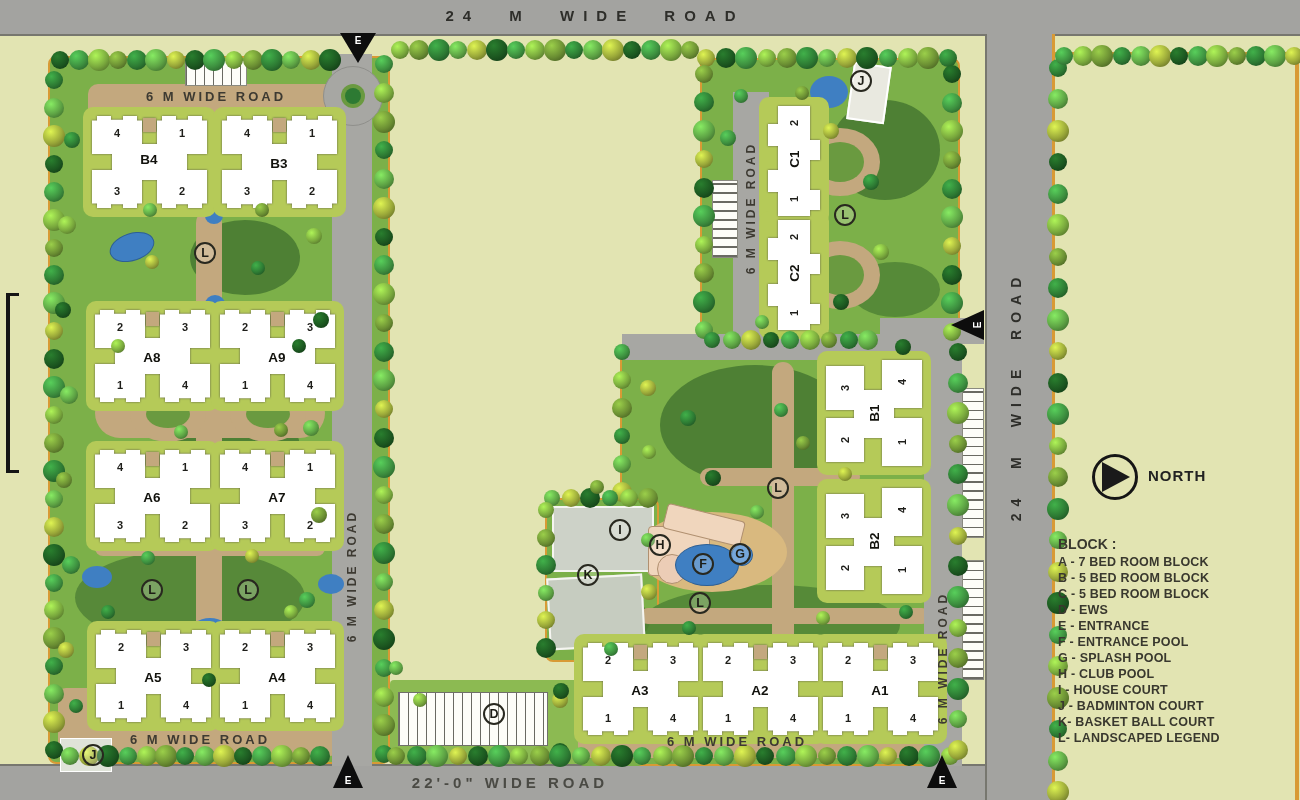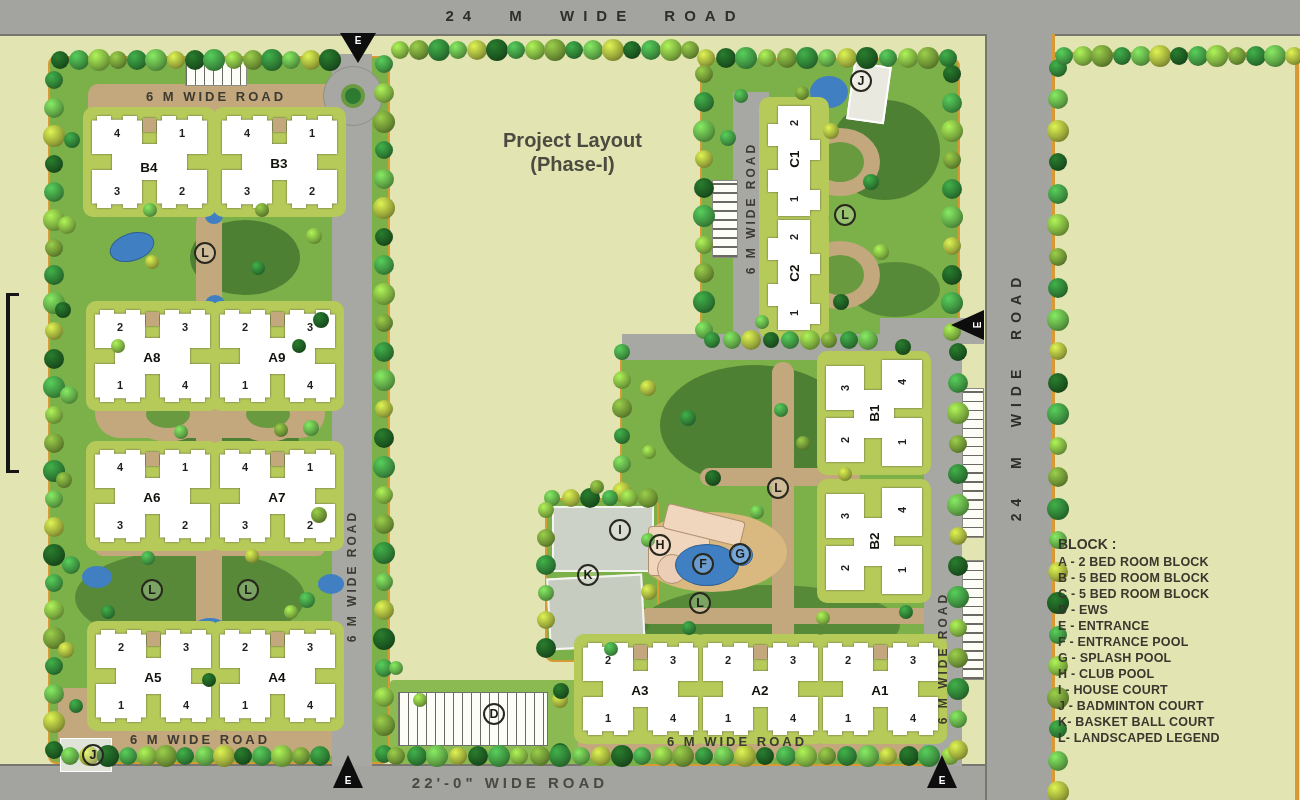--- a/index.html
+++ b/index.html
@@ -124,21 +124,21 @@
         <div class="part nT" style="left: 0px; top: 0px; width: 50px; height: 38px;"></div>
         <div class="part nT" style="left: 65px; top: 0px; width: 50px; height: 38px;"></div>
         <div class="part nB" style="left: 0px; top: 54px; width: 50px; height: 38px;"></div>
         <div class="part nB" style="left: 65px; top: 54px; width: 50px; height: 38px;"></div>
         <div class="part" style="left: 20px; top: 28px; width: 75px; height: 36px;"></div>
         <div class="part" style="left: 51px; top: 2px; width: 13px; height: 14px; background: rgb(195, 168, 126);"></div>
         <span class="num" style="left: 25px; top: 17px;">4</span>
         <span class="num" style="left: 90px; top: 17px;">1</span>
         <span class="num" style="left: 25px; top: 75px;">3</span>
         <span class="num" style="left: 90px; top: 75px;">2</span>
-        <span class="blabel" style="left: 57px; top: 51px;">B4</span>
+        <span class="blabel" style="left: 57px; top: 43px;">B4</span>
       </div>
       <div class="bldg" style="position: absolute; left: 222px; top: 116px; width: 115px; height: 92px;">
         <div class="part nT" style="left: 0px; top: 0px; width: 50px; height: 38px;"></div>
         <div class="part nT" style="left: 65px; top: 0px; width: 50px; height: 38px;"></div>
         <div class="part nB" style="left: 0px; top: 54px; width: 50px; height: 38px;"></div>
         <div class="part nB" style="left: 65px; top: 54px; width: 50px; height: 38px;"></div>
         <div class="part" style="left: 20px; top: 28px; width: 75px; height: 36px;"></div>
         <div class="part" style="left: 51px; top: 2px; width: 13px; height: 14px; background: rgb(195, 168, 126);"></div>
         <span class="num" style="left: 25px; top: 17px;">4</span>
         <span class="num" style="left: 90px; top: 17px;">1</span>
@@ -665,30 +665,32 @@
   <div class="roadlabel" style="left:846px;top:388px;width:340px;font-size:14px;letter-spacing:7px;word-spacing:12px;transform:rotate(-90deg);">24 M WIDE ROAD</div>
   <div class="roadlabel" style="left:300px;top:774px;width:420px;font-size:15px;letter-spacing:4px;color:#4a4a44;">22'-0" WIDE ROAD</div>
 
   <div class="intlabel" style="left:116px;top:89px;width:200px;">6 M WIDE ROAD</div>
   <div class="intlabel" style="left:100px;top:732px;width:200px;">6 M WIDE ROAD</div>
   <div class="intlabel" style="left:267px;top:569px;width:170px;font-size:12px;transform:rotate(-90deg);">6 M WIDE ROAD</div>
   <div class="intlabel" style="left:671px;top:201px;width:160px;font-size:12px;transform:rotate(-90deg);">6 M WIDE ROAD</div>
   <div class="intlabel" style="left:858px;top:651px;width:170px;font-size:12px;transform:rotate(-90deg);">6 M WIDE ROAD</div>
   <div class="intlabel" style="left:637px;top:734px;width:200px;">6 M WIDE ROAD</div>
 
-  <div class="abs" style="left:455px;top:128px;width:235px;text-align:center;color:#4b4b40;font-weight:bold;font-size:20px;line-height:24px;">
-    <div>Project Layout</div>
-    <div>(Phase-I)</div>
+
+  <div class="abs" style="left:1092px;top:454px;width:160px;height:48px;">
+    <div class="abs" style="left:0;top:0;width:46px;height:46px;border:3px solid #151515;border-radius:50%;box-sizing:border-box;">
+      <div class="abs" style="left:7px;top:5px;width:28px;height:30px;background:#1a1a1a;clip-path:polygon(0 0,100% 50%,0 100%);"></div>
+    </div>
+    <div class="abs" style="left:56px;top:13px;font-weight:bold;font-size:15px;letter-spacing:1px;color:#222;">NORTH</div>
   </div>
-
 
   <div class="abs" id="legend" style="left:1058px;top:536px;width:242px;color:#39382e;">
     <div style="font-size:14px;font-weight:bold;margin-bottom:2px;">BLOCK :</div>
     <div id="legend-items">
-        <div class="legend-item">A - 2 BED ROOM BLOCK</div>
+        <div class="legend-item">A - 7 BED ROOM BLOCK</div>
         <div class="legend-item">B - 5 BED ROOM BLOCK</div>
         <div class="legend-item">C - 5 BED ROOM BLOCK</div>
         <div class="legend-item">D - EWS</div>
         <div class="legend-item">E - ENTRANCE</div>
         <div class="legend-item">F - ENTRANCE POOL</div>
         <div class="legend-item">G - SPLASH POOL</div>
         <div class="legend-item">H - CLUB POOL</div>
         <div class="legend-item">I - HOUSE COURT</div>
         <div class="legend-item">J - BADMINTON COURT</div>
         <div class="legend-item">K- BASKET BALL COURT</div>

